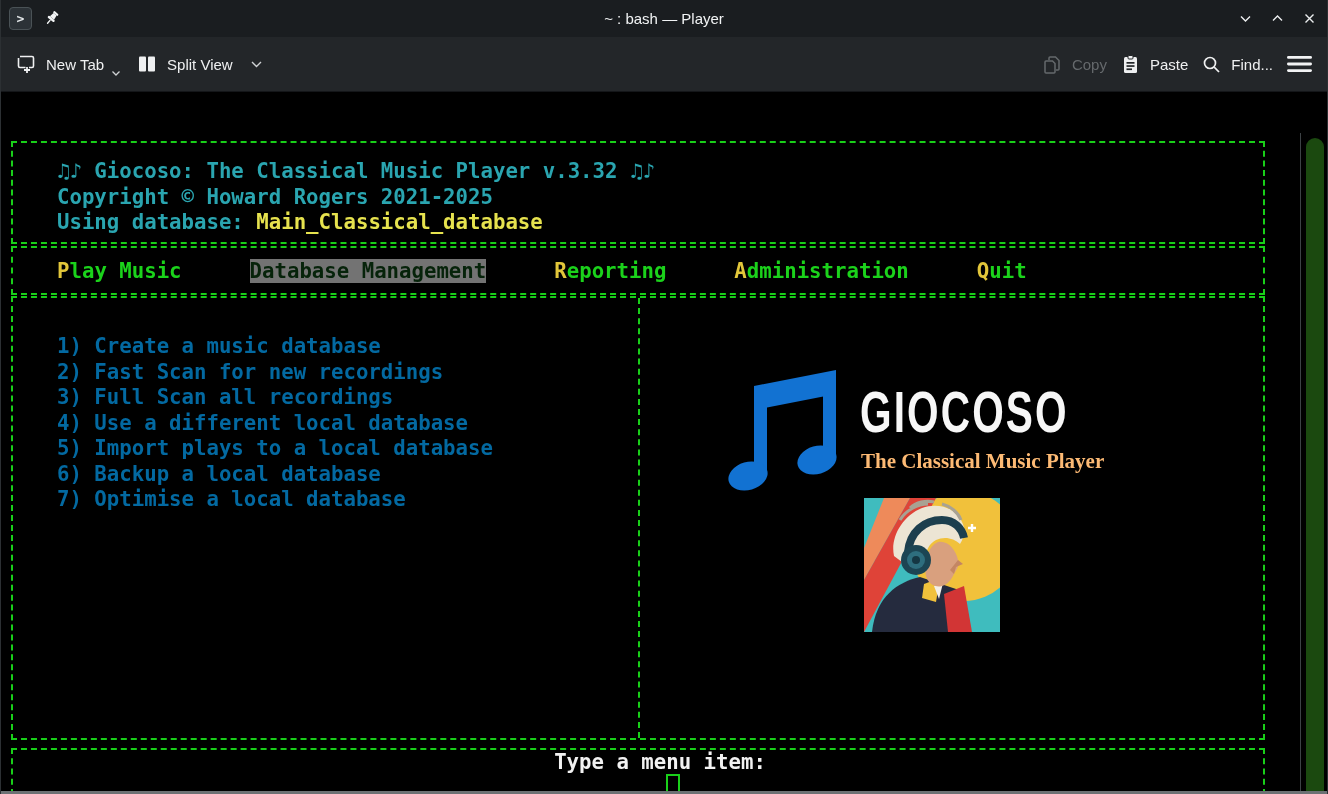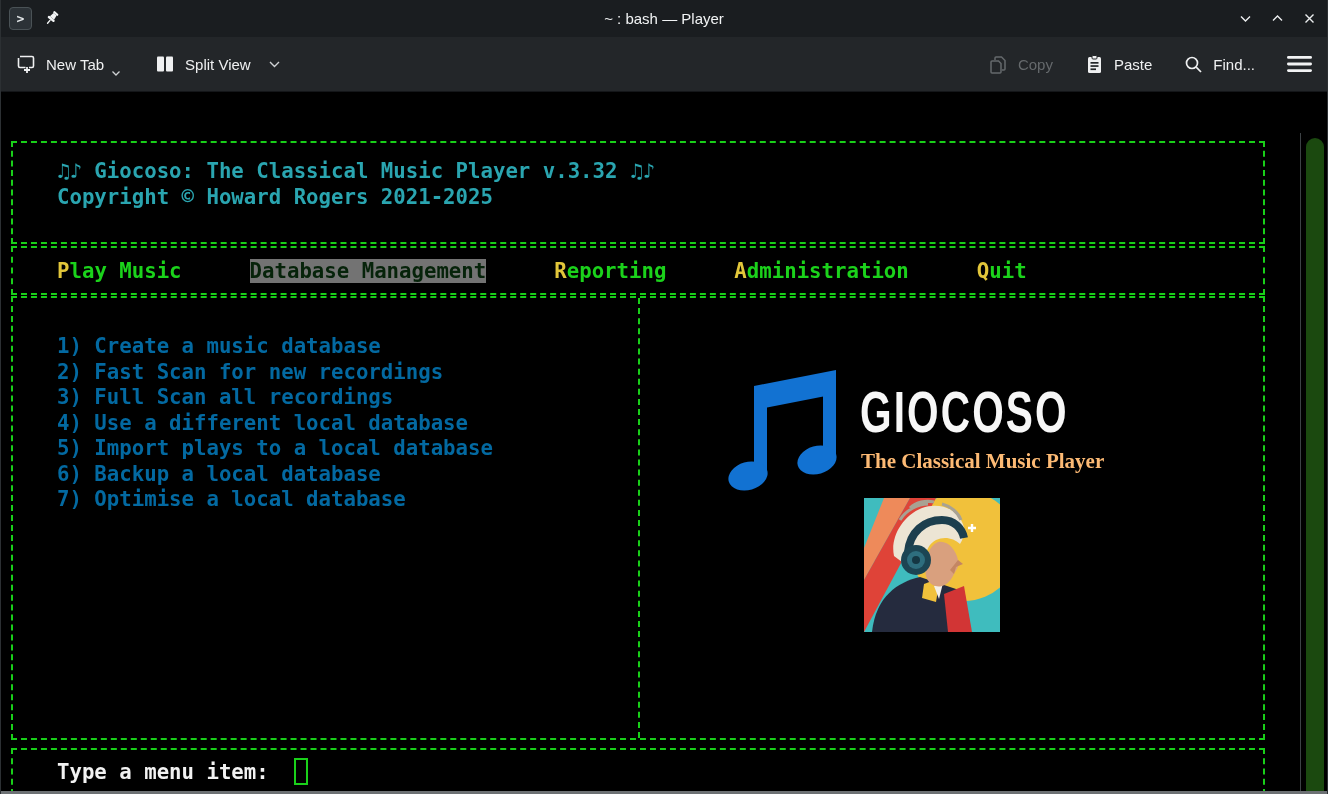--- a/index.html
+++ b/index.html
@@ -26,21 +26,21 @@
   }
   .win-controls { position:absolute; right:10px; top:0; height:37px; display:flex; align-items:center; gap:16px; }
   .win-btn { width:16px; height:16px; display:flex; align-items:center; justify-content:center; cursor:default; }
 
   
   .toolbar {
     position:absolute; top:37px; left:0; right:0; height:55px; background:#232629;
     display:flex; align-items:center; justify-content:space-between; padding:0 14px;
     border-bottom:1px solid #141619;
   }
-  .tb-group { display:flex; align-items:center; gap:31px; }
+  .tb-group { display:flex; align-items:center; gap:13px; }
   .tb-btn { display:flex; align-items:center; gap:9px; color:#eff0f1; font-size:15px; position:relative; }
   .tb-btn .lbl { white-space:nowrap; }
   .tb-btn.disabled { color:#65696c; }
   .mini-chev { position:relative; top:9px; left:-2px; }
   .chev-gap { margin-left:8px; }
 
   
   .terminal {
     position:absolute; top:92px; left:0; right:0; height:699px; background:#000;
     font-family:"DejaVu Sans Mono","DejaVu Sans", monospace; font-weight:bold; font-size:20.7px;margin-top:41px;
@@ -65,21 +65,21 @@
     position:absolute; left:220px; top:80px; color:#f7f7f7;
     font-family:"Liberation Sans", sans-serif; font-weight:bold; font-size:58px;
     letter-spacing:3px; transform:scaleX(0.70); transform-origin:left center; white-space:nowrap;
   }
   .logo-tagline {
     position:absolute; left:221px; top:151px; color:#fdba74;
     font-family:"Liberation Serif","DejaVu Serif", serif; font-weight:bold; font-size:21px; white-space:nowrap;
   }
   .beethoven { position:absolute; left:224px; top:200px; width:136px; height:134px; }
 
-  .prompt-box { top:615px; height:47px; display:flex; align-items:center; padding-left:44px; color:#f2f2f2; }
+  .prompt-box { top:615px; height:47px; display:flex; align-items:center; padding-left:44px; color:#f2f2f2;flex-direction:column; }
   .term-cursor { display:inline-block; width:14px; height:27px; border:2px solid #1ad01a; margin-left:25px; }
 
   .scroll-sep { position:absolute; right:26px; top:0; bottom:0; width:1px; background:#3d4245; }
   .scroll-thumb { position:absolute; right:3px; top:5px; width:18px; height:685px; border-radius:9px; background:#1b490f; }
 
   .bottom-edge { position:absolute; bottom:0; left:0; right:0; height:3px; background:#6d7174; }
 
   svg { display:block; }
 </style>
 </head>
@@ -178,20 +178,21 @@
         </svg>
       </div>
     </div>
   </div>
 
   <div class="terminal">
 
     <div class="tbox header-box">
       <div>♫♪ Giocoso: The Classical Music Player v.3.32 ♫♪</div>
       <div>Copyright © Howard Rogers 2021-2025</div>
+      <div><span>Using database: </span><span class="db-name">Main_Classical_database</span></div>
     </div>
 
     <div class="tbox menu-box">
       <span class="mi"><span class="accel">P</span><span>lay Music</span></span>
       <span class="mi active"><span class="accel">D</span><span>atabase Management</span></span>
       <span class="mi"><span class="accel">R</span><span>eporting</span></span>
       <span class="mi"><span class="accel">A</span><span>dministration</span></span>
       <span class="mi"><span class="accel">Q</span><span>uit</span></span>
     </div>
 

